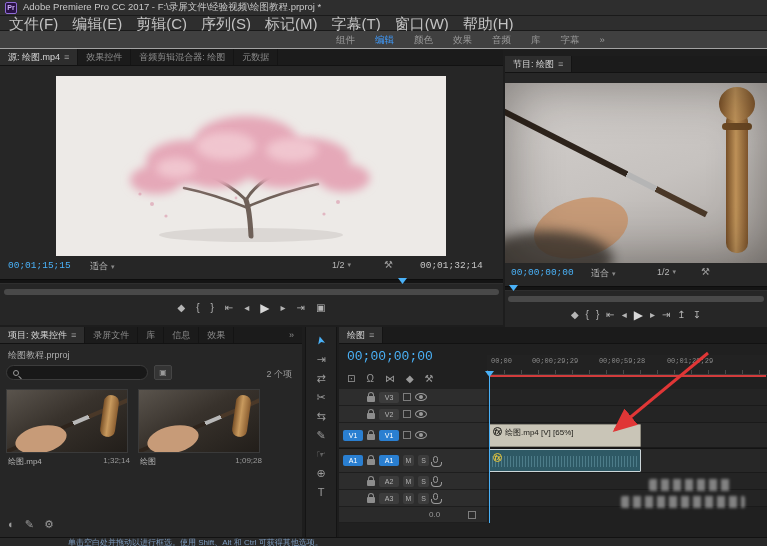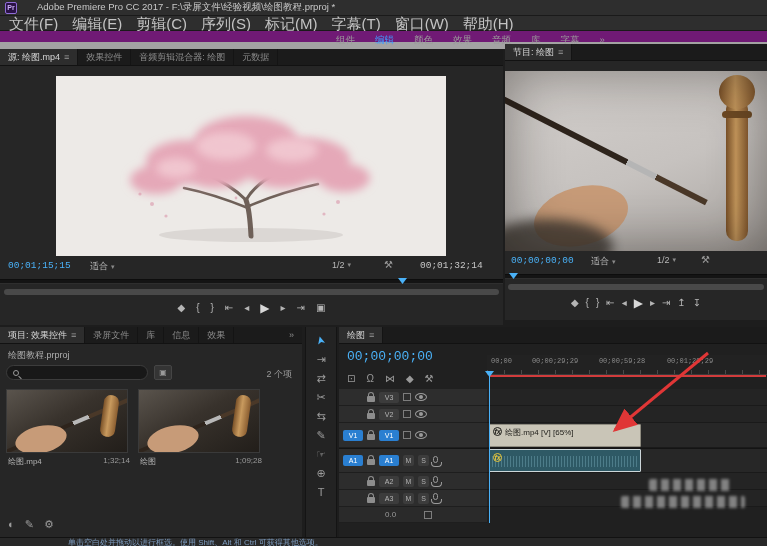--- a/index.html
+++ b/index.html
@@ -1,27 +1,27 @@
 <!DOCTYPE html>
 <html><head>
 <meta charset="utf-8">
 <style>
 *{margin:0;padding:0;box-sizing:border-box}
 html,body{background:#0e0e0e}
 .app{position:relative;width:767px;height:546px;background:#1d1d1d;overflow:hidden;
      font-family:"Liberation Sans","DejaVu Sans",sans-serif;color:#bdbdbd;font-size:10px}
 .r{position:absolute}
 
-.titlebar{display:flex;align-items:center;gap:20px;background:#2e2e2e;padding:0 5px;border-bottom:1px solid #1a1a1a}
+.titlebar{display:flex;align-items:center;gap:6px;background:#2e2e2e;padding:0 5px;border-bottom:1px solid #1a1a1a}
 .prlogo{width:12px;height:12px;background:#2a1246;border:1px solid #8f6cd6;color:#c9aef5;font-size:7px;font-weight:bold;
         display:flex;align-items:center;justify-content:center;border-radius:2px;flex:0 0 auto}
 .ttext{font-size:9.5px;color:#c9c9c9;white-space:nowrap}
 .menubar{display:flex;align-items:center;background:#2e2e2e;border-bottom:1px solid #1a1a1a;padding-left:2px}
 .mitem{font-size:15px;color:#c3c3c3;padding:0 7px;height:15px;line-height:15px;white-space:nowrap}
-.wsbar{background:#701a75;border-bottom:7px solid #a3a3a3}
+.wsbar{background:#404040;border-bottom:1px solid #a3a3a3}
 .wstabs{position:absolute;left:326px;top:0;height:18px;display:flex;align-items:center}
 .wstab{font-size:9.5px;color:#9a9a9a;padding:0 10px;line-height:18px;white-space:nowrap}
 .wstab.active{color:#3f9cff}
 
 .panel{background:#262626;overflow:hidden}
 .ptabs{display:flex;align-items:stretch;height:17px;background:#1b1b1b;border-bottom:1px solid #121212}
 .ptab{display:flex;align-items:center;gap:4px;padding:0 8px;font-size:9px;color:#8c8c8c;border-right:1px solid #141414;white-space:nowrap}
 .ptab.active{background:#2d2d2d;color:#d8d8d8}
 .pmenu::after{content:"≡";color:#9a9a9a;font-size:9px}
 
@@ -216,21 +216,21 @@
       <span>}</span>
       <span>⇤</span>
       <span>◂</span>
       <span class="play">▶</span>
       <span>▸</span>
       <span>⇥</span>
       <span>▣</span>
     </div>
   </div>
 
-  <div class="r panel" style="left:505px;top:44px;width:262px;height:276px">
+  <div class="r panel" style="left:505px;top:56px;width:262px;height:276px">
     <div class="ptabs">
       <div class="ptab active">
         <span>节目: 绘图</span>
         <span class="pmenu"></span>
       </div>
     </div>
 
     <div class="r vidbox" style="left:0;top:27px;width:262px;height:180px">
       <div class="progart">
         <div style="position:absolute;left:221px;top:28px;width:22px;height:142px;border-radius:10px;
@@ -419,21 +419,21 @@
     </div>
     <div class="trow" style="top:163px;height:17px">
       <span class="patch"></span>
       <span class="icon-lock"></span>
       <span class="tbadge">A3</span>
       <span class="ms">M</span>
       <span class="ms">S</span>
       <span class="icon-mic"></span>
     </div>
     <div class="trow" style="top:180px;height:16px;background:#2a2a2a">
-      <span style="margin-left:42px;font-size:8px;color:#9a9a9a">0.0</span>
+      <span style="margin-left:86px;font-size:8px;color:#9a9a9a">0.0</span>
       <span class="icon-box" style="margin-left:24px"></span>
     </div>
 
     <div class="vclip">
       <span class="fxchip">fx</span>
       <span>绘图.mp4 [V] [65%]</span>
     </div>
     <div class="aclip">
       <div class="wave"></div>
       <span class="fxchip y">fx</span>

